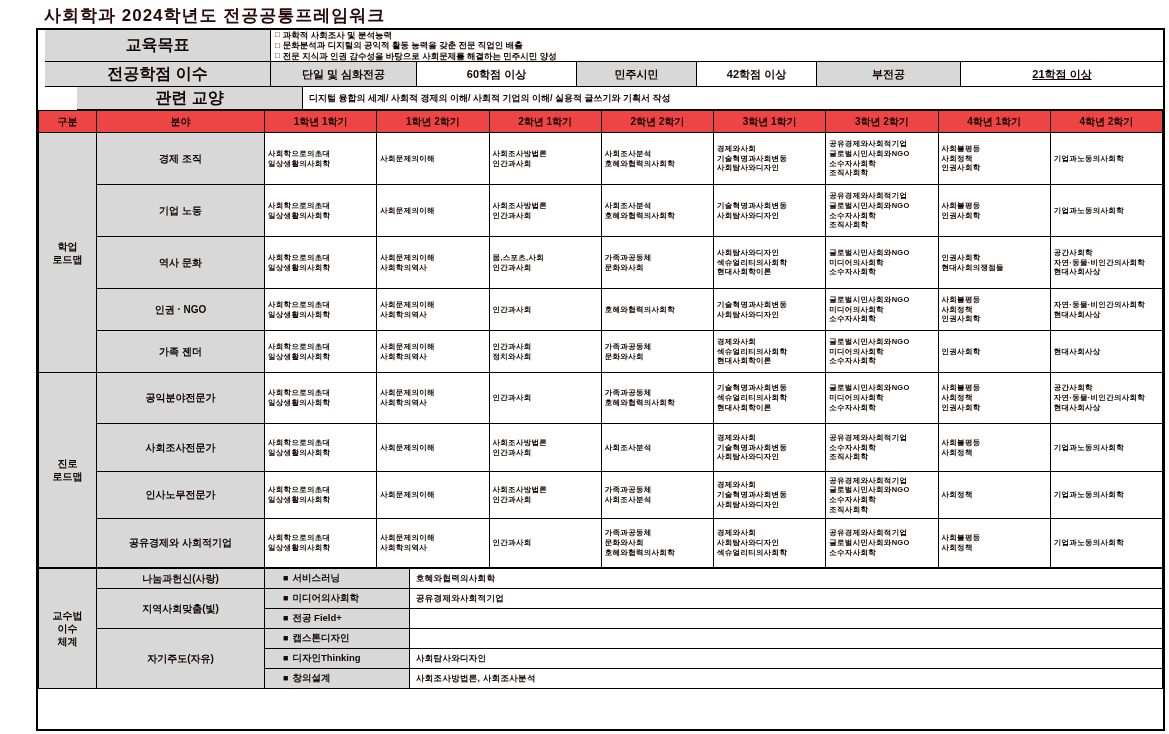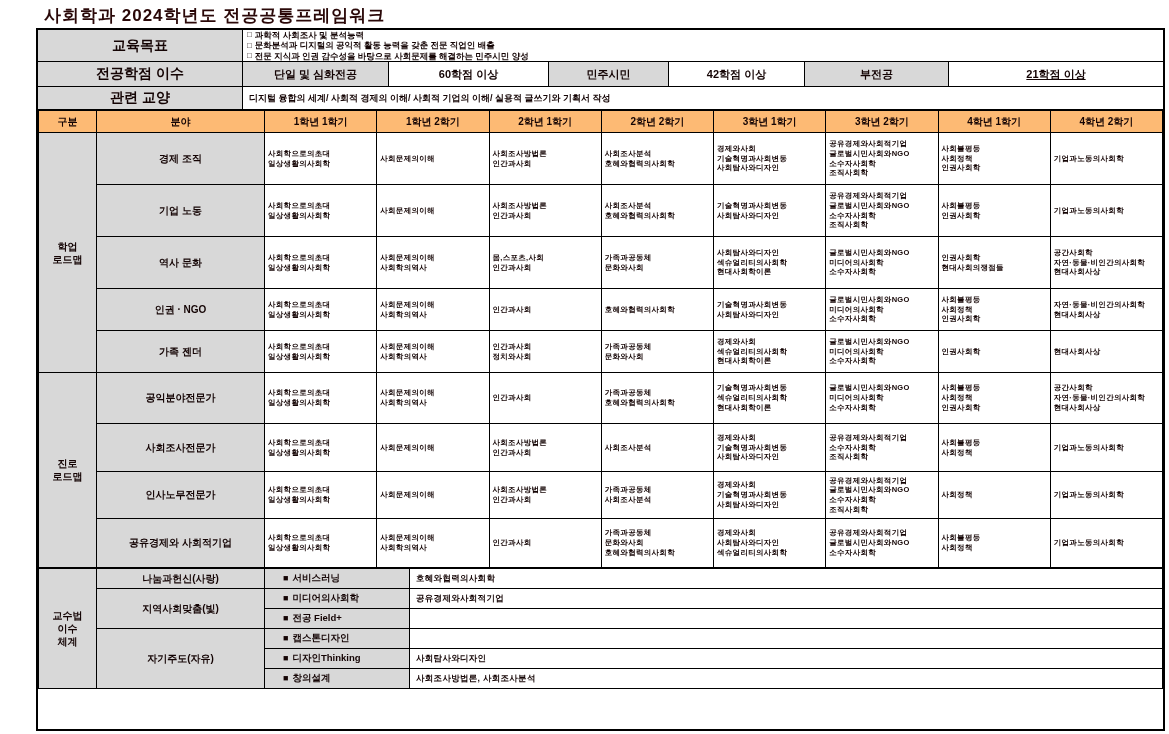--- a/index.html
+++ b/index.html
@@ -7,30 +7,30 @@
        font-family:"Liberation Sans","DejaVu Sans",sans-serif;color:#140404;}
   .title{position:absolute;left:44px;top:4px;font-size:17px;font-weight:bold;color:#2a0808;letter-spacing:1px;}
   .frame{position:absolute;left:36px;top:28px;width:1129px;height:703px;border:2px solid #000;box-sizing:border-box;}
   .row{display:flex;width:100%;box-sizing:border-box;}
   .cell{box-sizing:border-box;border-right:1px solid #000;border-bottom:1px solid #000;
         display:flex;align-items:center;justify-content:center;text-align:center;font-weight:bold;}
   .cell:last-child{border-right:none;}
   .gray{background:#d8d8d8;}
   .pre{white-space:pre-line;}
   
-  .lblcell{width:205px;font-size:14px;}
+  .lblcell{width:226px;font-size:16px;margin-left:7px;}
   .goals{flex:1;flex-direction:column;align-items:flex-start;justify-content:center;padding:1px 4px;}
   .goal{font-size:8.5px;font-weight:bold;line-height:1.25;display:flex;align-items:center;text-align:left;}
   .cb{display:inline-block;margin-right:3px;font-size:8px;}
   .credit{font-size:11px;}
   .liberal{flex:1;justify-content:flex-start;text-align:center;padding:0 6px;font-size:9px;}
   
   table{border-collapse:collapse;table-layout:fixed;width:100%;}
   td{border:1px solid #000;box-sizing:border-box;font-weight:bold;vertical-align:middle;padding:0;}
-  td.hdr{background:#fdba74;font-size:10px;text-align:center;height:22px;}
+  td.hdr{background:#ef4444;font-size:10px;text-align:center;height:22px;}
   td.group{background:#d8d8d8;font-size:10px;text-align:center;white-space:pre-line;line-height:1.3;}
   td.cat{background:#d8d8d8;font-size:10px;text-align:center;}
   td.course{font-size:7.5px;line-height:1.3;text-align:left;padding:2px 3px;white-space:pre-line;letter-spacing:0.3px;}
   td.method{background:#d8d8d8;font-size:9.5px;text-align:left;padding:0 18px;}
   td.mcourse{font-size:8.5px;text-align:left;padding:0 6px;letter-spacing:0.3px;}
   .sq{margin-right:4px;font-size:9px;}
   
   .blabel{width:226px;font-size:10px;line-height:1.3;}
   .bprogs{width:433px;justify-content:flex-start;text-align:left;padding:0 6px;font-size:10.5px;}
   .bcert{width:140px;font-size:10.5px;}
@@ -60,26 +60,26 @@
           <span>전문 지식과 인권 감수성을 바탕으로 사회문제를 해결하는 민주시민 양성</span>
         </div>
     </div>
   </div>
 
   <div class="row" style="height:25px;">
     <div class="cell gray lblcell">전공학점 이수</div>
     <div class="cell gray credit" style="width:146px;">단일 및 심화전공</div>
     <div class="cell credit" style="width:160px;">60학점 이상</div>
     <div class="cell gray credit" style="width:120px;">민주시민</div>
-    <div class="cell credit" style="width:136px;">42학점 이상</div>
+    <div class="cell credit" style="width:120px;">42학점 이상</div>
     <div class="cell gray credit" style="width:144px;">부전공</div>
     <div class="cell credit" style="flex:1;text-decoration:underline;">21학점 이상</div>
   </div>
 
-  <div class="row" style="height:23px;">
+  <div class="row" style="height:23px;padding-left:32px;">
     <div class="cell gray lblcell">관련 교양</div>
     <div class="cell liberal">디지털 융합의 세계/ 사회적 경제의 이해/ 사회적 기업의 이해/ 실용적 글쓰기와 기획서 작성</div>
   </div>
 
   <table>
     <colgroup>
         <col style="width:58px">
         <col style="width:168px">
       </colgroup>
     <tbody>

